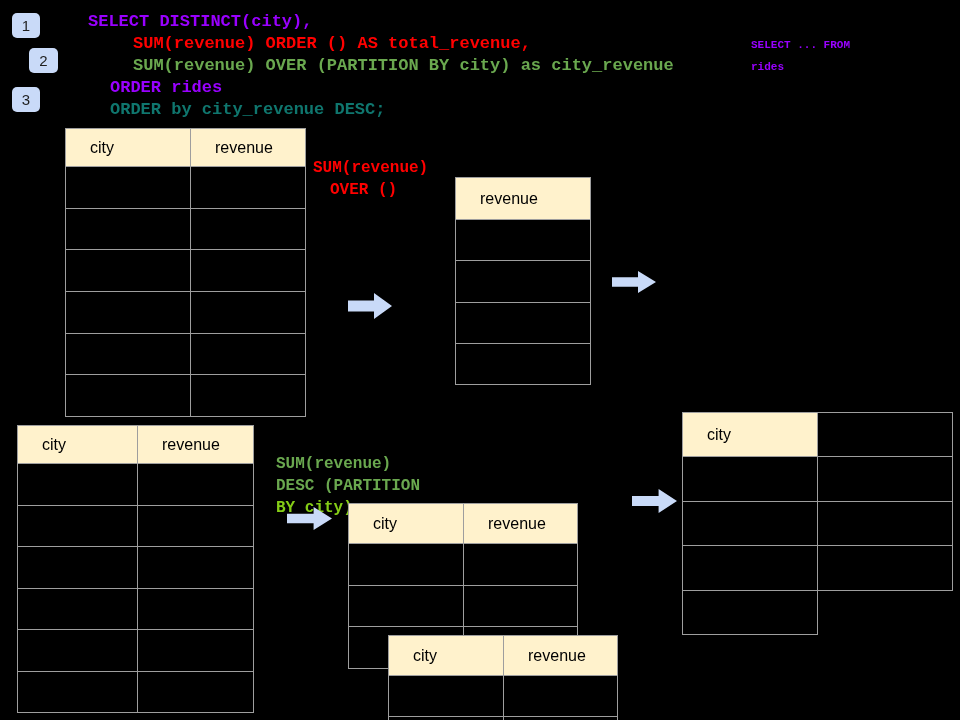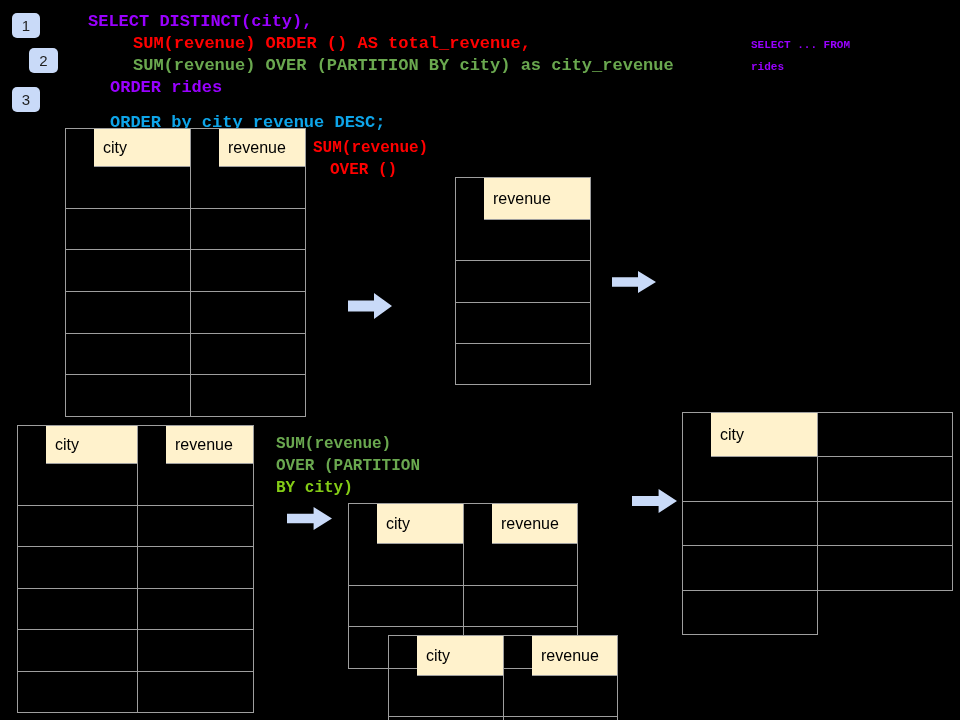--- a/index.html
+++ b/index.html
@@ -24,39 +24,38 @@
     font-size: 15px;
   }
   .code-line {
     position: absolute;
     font-family: "Liberation Mono", monospace;
     font-weight: bold;
     white-space: pre;
     line-height: 1.2;
   }
   .code-main { font-size: 17px; }
-  .code-ann  { font-size: 16px; }
+  .code-ann  { font-size: 16px; margin-top: 20px; }
   .code-side { font-size: 11px; font-family: Liberation Mono, monospace; }
   .table {
     position: absolute;
     display: grid;
     border-top: 1px solid var(--border, #9e9e9e);
     border-left: 1px solid var(--border, #9e9e9e);
   }
   .th {
     background: var(--header-bg, #fff2cc);
     color: var(--header-text, #000);
     font-family: "Liberation Sans", sans-serif;
     font-size: 16px;
     display: flex; align-items: center;
-    padding-left: 9px;
+    padding-left: 24px;
     border-right: 1px solid var(--border, #9e9e9e);
     border-bottom: 1px solid var(--border, #9e9e9e);
     box-sizing: border-box;
-    margin-left: 28px;
   }
   .td {
     background: var(--cell-bg, #000);
     border-right: 1px solid var(--border, #9e9e9e);
     border-bottom: 1px solid var(--border, #9e9e9e);
     box-sizing: border-box;
   }
   .arrow { position: absolute; }
 </style>
 </head>
@@ -65,30 +64,30 @@
 <div id="canvas">
 
   <div class="badge" style="left:12px; top:13px; width:28px; height:25px;">1</div>
   <div class="badge" style="left:29px; top:48px; width:29px; height:25px;">2</div>
   <div class="badge" style="left:12px; top:87px; width:28px; height:25px;">3</div>
 
   <div class="code-line code-main" style="left: 88px; top: 12px; color: rgb(153, 0, 255);">SELECT DISTINCT(city),</div>
   <div class="code-line code-main" style="left: 133px; top: 34px; color: rgb(255, 0, 0);">SUM(revenue) ORDER () AS total_revenue,</div>
   <div class="code-line code-main" style="left: 133px; top: 56px; color: rgb(106, 168, 79); text-align: center;">SUM(revenue) OVER (PARTITION BY city) as city_revenue</div>
   <div class="code-line code-main" style="left: 110px; top: 78px; color: rgb(153, 0, 255);">ORDER rides</div>
-  <div class="code-line code-main" style="left: 110px; top: 100px; color: #0ea5e9; margin-top: 13px;">ORDER by city_revenue DESC;</div>
+  <div class="code-line code-main" style="left: 110px; top: 100px; color: #0f766e;">ORDER by city_revenue DESC;</div>
 
   <div class="code-line code-side" style="left: 751px; top: 39px; color: rgb(153, 0, 255);">SELECT ... FROM</div>
   <div class="code-line code-side" style="left: 751px; top: 61px; color: rgb(153, 0, 255);">rides</div>
 
   <div class="code-line code-ann" style="left: 313px; top: 139px; color: rgb(255, 0, 0);">SUM(revenue)</div>
   <div class="code-line code-ann" style="left: 330px; top: 161px; color: rgb(255, 0, 0);">OVER ()</div>
 
   <div class="code-line code-ann" style="left: 276px; top: 435px; color: rgb(106, 168, 79);">SUM(revenue)</div>
-  <div class="code-line code-ann" style="left: 276px; top: 457px; color: rgb(106, 168, 79);">OVER (PARTITION</div>
+  <div class="code-line code-ann" style="left: 276px; top: 457px; color: rgb(106, 168, 79);">DESC (PARTITION</div>
   <div class="code-line code-ann" style="left: 276px; top: 479px; color: #84cc16;">BY city)</div>
 
   <div class="table" style="left:65px; top:128px; grid-template-columns:125px 115px; grid-template-rows:38px; grid-auto-rows:41.7px;">
     <div class="th">city</div>
     <div class="th">revenue</div>
   <div class="td"></div>
       <div class="td"></div>
       <div class="td"></div>
       <div class="td"></div>
       <div class="td"></div>

